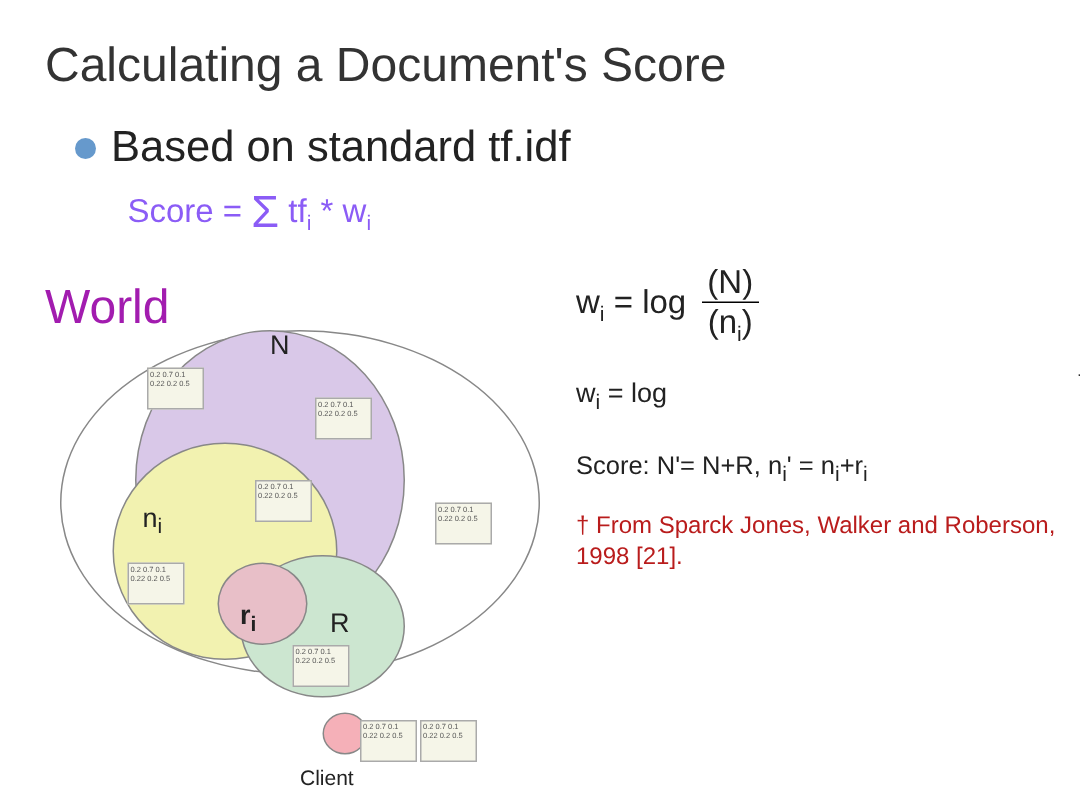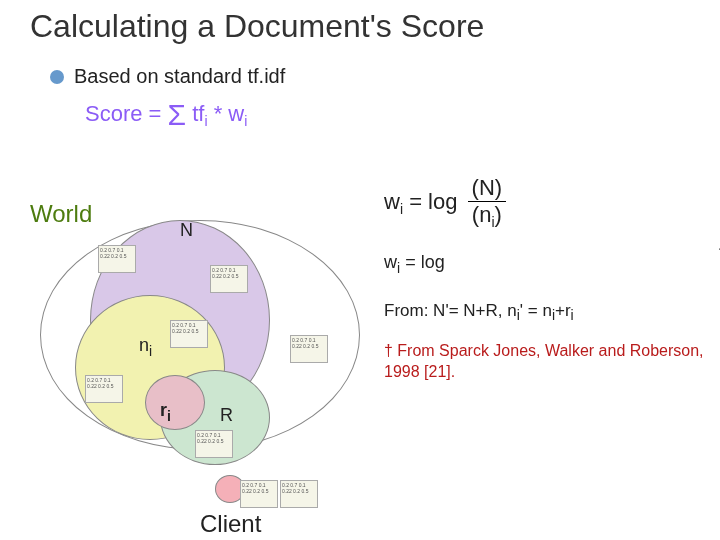--- a/index.html
+++ b/index.html
@@ -1,39 +1,39 @@
 <!DOCTYPE html>
 <html><head>
 <meta charset="utf-8">
 <style>
   * { margin: 0; padding: 0; box-sizing: border-box; }
   html, body { width: 720px; height: 540px; font-family: Arial, sans-serif; background: #fff; overflow: hidden; }
-  .slide { width: 720px; height: 540px; position: relative; padding: 8px 30px; }
+  .slide { width: 720px; height: 540px; position: relative; padding: 25px 30px; }
   .title { font-size: 32px; color: #333; font-weight: normal; margin-bottom: 20px; }
   .bullet-row { display: flex; align-items: center; margin-bottom: 10px; margin-left: 20px; }
   .bullet-dot { width: 14px; height: 14px; border-radius: 50%; background: #6699cc; margin-right: 10px; flex-shrink:0; }
-  .bullet-text { font-size: 20px; color: #222; }
+  .bullet-text { font-size: 29px; color: #222; }
   .score-line { font-size: 22px; color: #8b5cf6; margin-left: 55px; margin-bottom: 10px; }
   .sigma { font-size: 30px; vertical-align: middle; }
   .sub { font-size: 14px; vertical-align: sub; }
-  .world-label { font-size: 24px; color: #4d7c0f; position: absolute; left: 30px; top: 200px; }
+  .world-label { font-size: 32px; color: #a21caf; position: absolute; left: 30px; top: 186px; }
   .diagram { position: absolute; left: 40px; top: 220px; width: 340px; height: 270px; }
   .ellipse { position: absolute; border-radius: 50%; }
   .e-world { left: 0; top: 0; width: 320px; height: 230px; border: 1px solid #888; background: #fff; }
   .e-N { left: 50px; top: 0px; width: 180px; height: 200px; border: 1px solid #888; background: #d9c8e8; }
   .e-ni { left: 35px; top: 75px; width: 150px; height: 145px; border: 1px solid #888; background: #f2f2b0; }
   .e-R { left: 120px; top: 150px; width: 110px; height: 95px; border: 1px solid #888; background: #cce6d0; }
   .e-ri { left: 105px; top: 155px; width: 60px; height: 55px; border: 1px solid #888; background: #e8bfc8; }
   .e-client { left: 175px; top: 255px; width: 30px; height: 28px; border: 1px solid #888; background: #f5b0b8; }
   .lbl { position: absolute; font-size: 18px; color: #222; }
   .lbl-N { left: 140px; top: 0px; }
-  .lbl-ni { left: 55px; top: 115px; margin-left: 44px; }
+  .lbl-ni { left: 55px; top: 115px; }
   .lbl-ri { left: 120px; top: 180px; font-weight: bold; }
   .lbl-R { left: 180px; top: 185px; }
-  .lbl-client { left: 160px; top: 290px; font-size: 24px; }
+  .lbl-client { left: 160px; top: 290px; font-size: 14px; }
   .minibox { position: absolute; width: 38px; height: 28px; font-size: 5px; line-height: 6px; padding: 1px; border: 1px solid #aaa; background: #f5f5e8; color:#555; overflow:hidden; }
   .formulas { position: absolute; left: 384px; top: 175px; width: 340px; }
   .f1 { font-size: 22px; color: #222; }
   .frac { display: inline-block; vertical-align: middle; text-align: center; margin-left: 4px; }
   .frac .num { display:block; border-bottom: 1.5px solid #000; padding: 0 4px; }
   .frac .den { display:block; padding: 0 4px; }
   .f2 { font-size: 18px; color: #222; margin-top: 22px; position: relative; }
   .f2 .dagger { position: absolute; right: -2px; top: -8px; font-size: 14px; }
   .where { font-size: 17px; color: #222; margin-top: 25px; }
   .citation { font-size: 16px; color: #b91c1c; margin-top: 18px; text-align: left; line-height:1.3; }
@@ -110,20 +110,20 @@
     </div>
 
     <div class="f2">
       <span>w</span><span class="sub">i</span><span> = log </span>
       <span class="frac">
       </span>
       <span class="dagger">†</span>
     </div>
 
     <div class="where">
-      <span>From: N'= N+R,  n</span><span class="sub">i</span><span>' = n</span><span class="sub">i</span><span>+r</span><span class="sub">i</span>
+      <span>Score: N'= N+R,  n</span><span class="sub">i</span><span>' = n</span><span class="sub">i</span><span>+r</span><span class="sub">i</span>
     </div>
 
     <div class="citation">
       <span>† </span><span>From Sparck Jones, Walker and Roberson, 1998 [21].</span>
     </div>
   </div>
 </div>
 
 </body></html>

